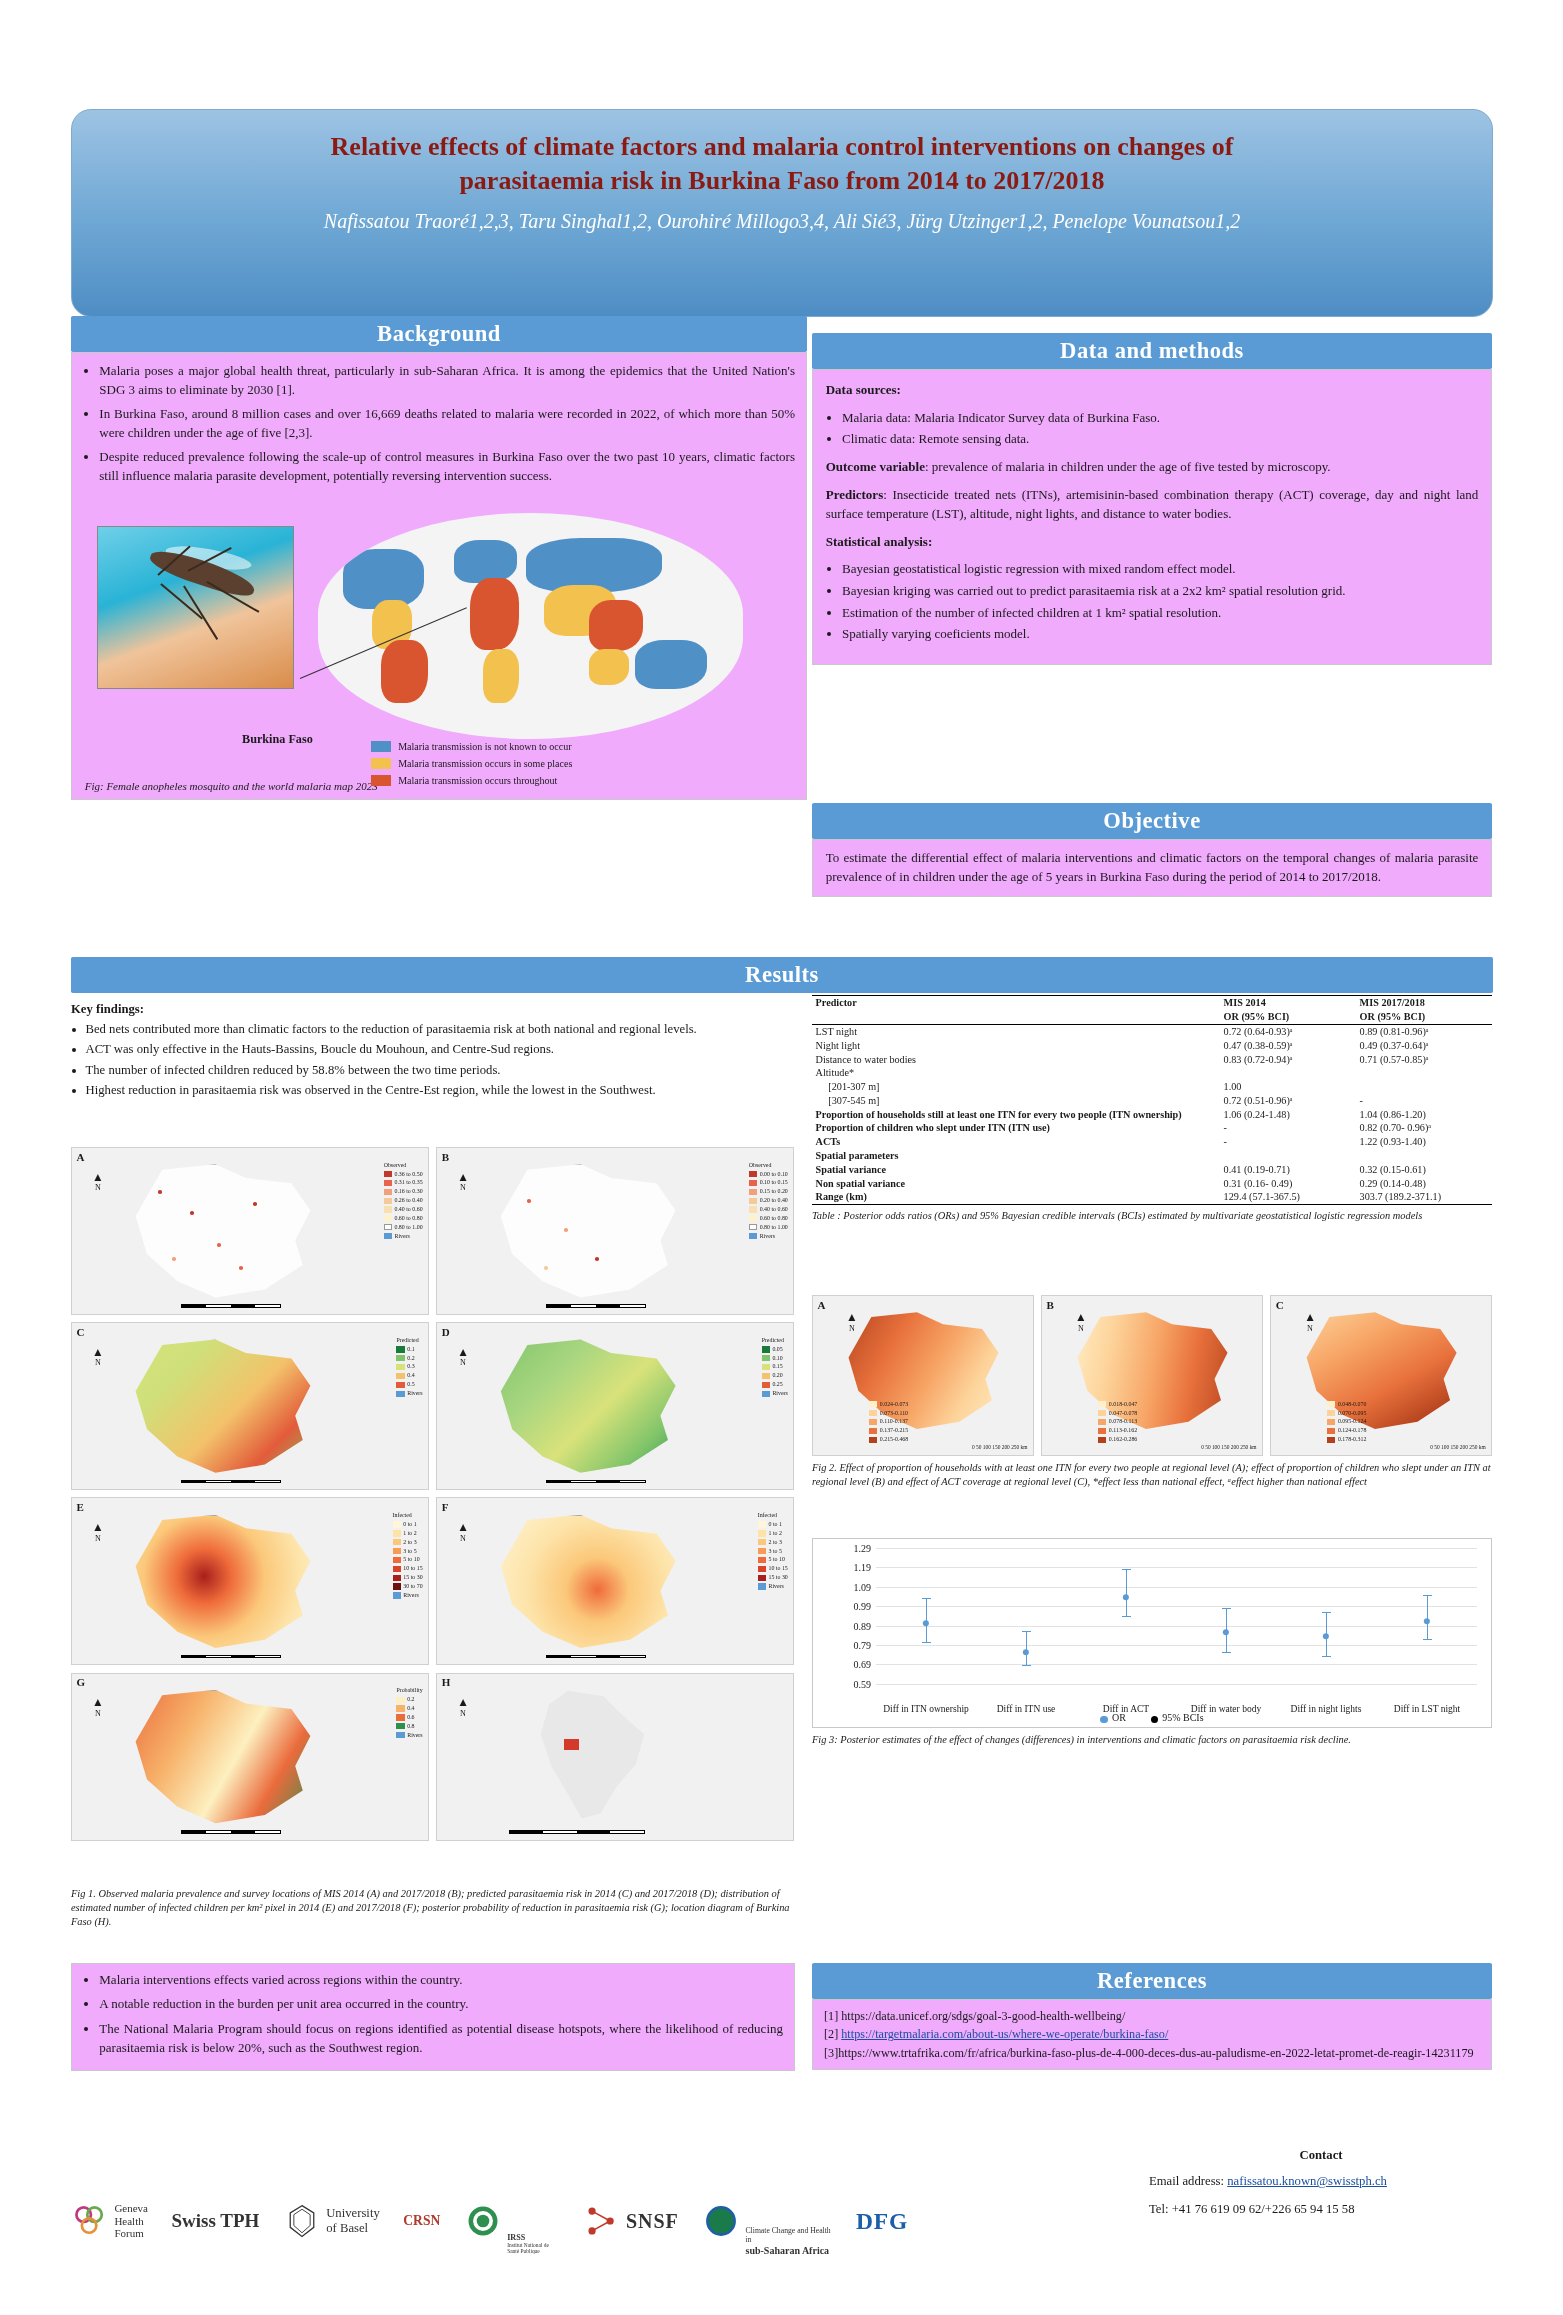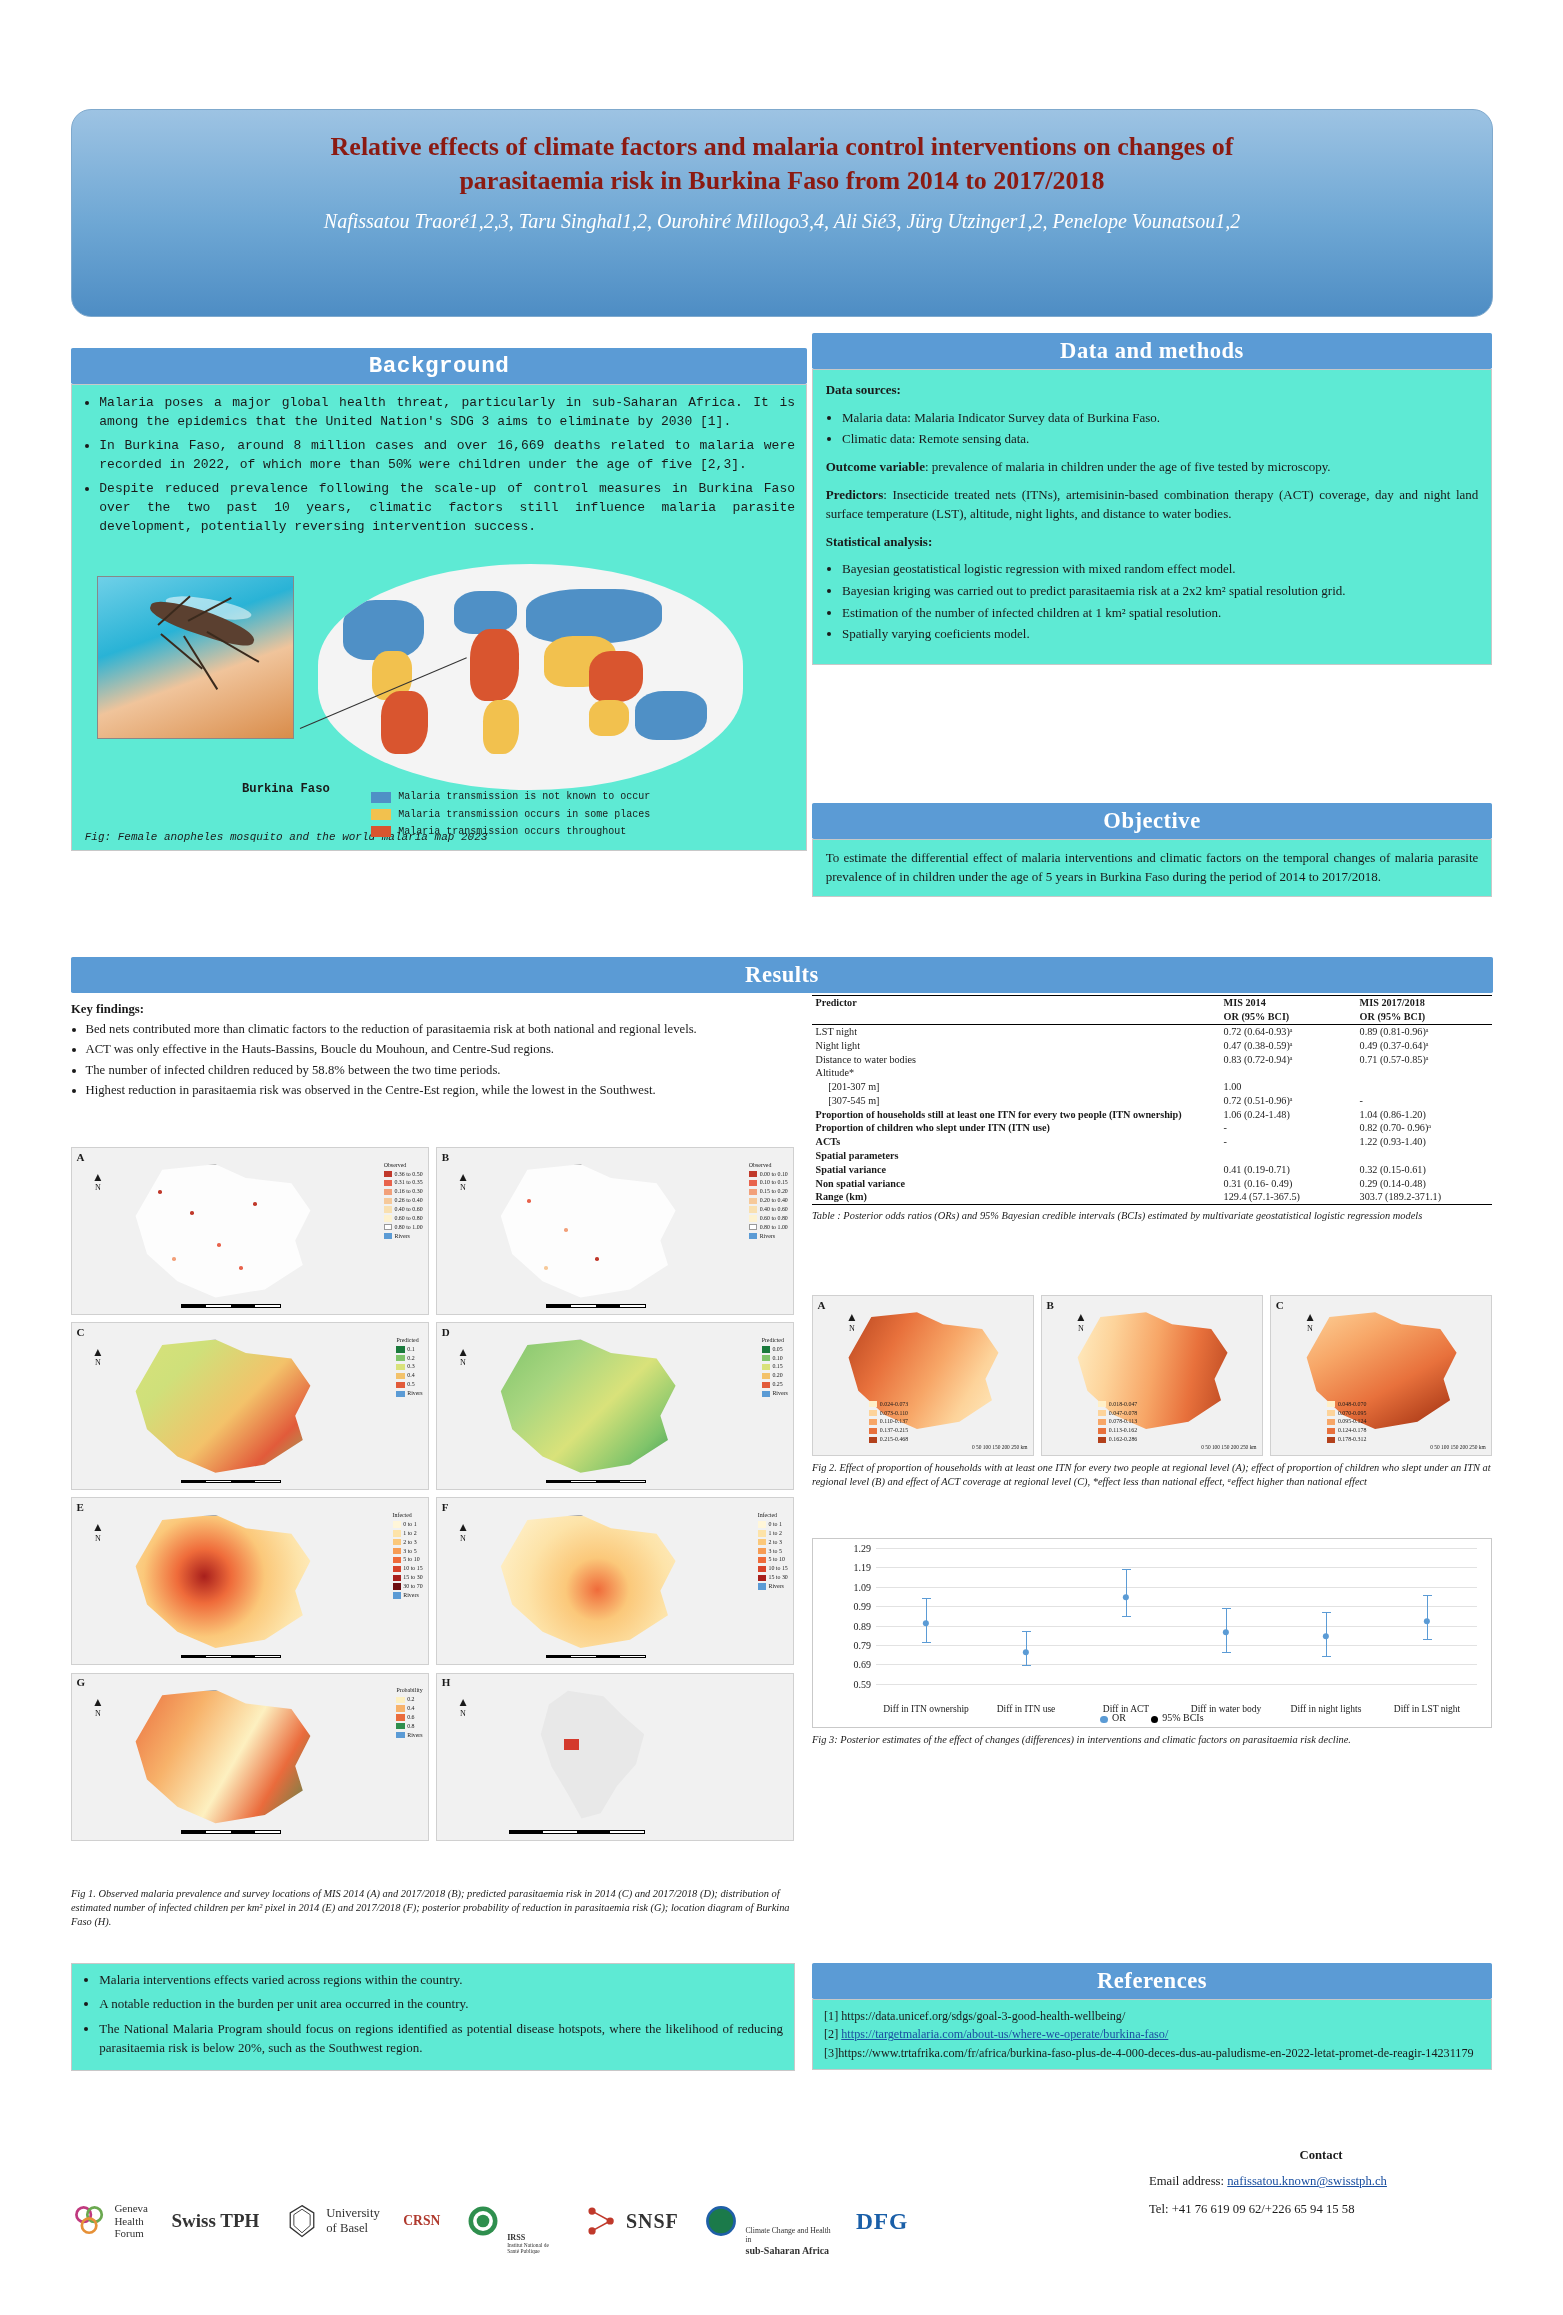--- a/index.html
+++ b/index.html
@@ -30,24 +30,24 @@
     margin-top:12px; font-size:20px; font-style:italic; color:#ffffff;
   }
   .affil { margin-top:9px; font-size:11.8px; font-style:italic; color:#ffffff; }
 
   
   .sec-head {
     background:#5b9bd5; color:#ffffff; text-align:center;
     font-size:22.6px; font-weight:bold; letter-spacing:0.5px;
     padding:4.5px 0 5.4px; border-radius:1.8px;
   }
-  .panel { background:#5eead4; border:0.9px solid #c8c8c8; }
-
-  
-  #background-section { position:absolute; left:71px; top:348px; width:736px;font-family:Liberation Mono, monospace; }
+  .panel { background:#f0abfc; border:0.9px solid #c8c8c8; }
+
+  
+  #background-section { position:absolute; left:71px; top:316px; width:736px; }
   #background-body { padding:9px 11px 7.2px; font-size:13px; line-height:1.45; }
   ul.bullets { margin:0; padding-left:16.3px; }
   ul.bullets li { margin-bottom:5.4px; text-align:justify; }
 
   .bg-figure { position:relative; height:271px; margin-top:7.2px; }
   .mosquito {
     position:absolute; left:25px; top:20px; width:197px; height:163px;
     border:0.9px solid #888;
     background:linear-gradient(160deg,#6fd0e8 0%, #29b3d6 35%, #f0c49b 60%, #d98c4a 100%);
     overflow:hidden;

